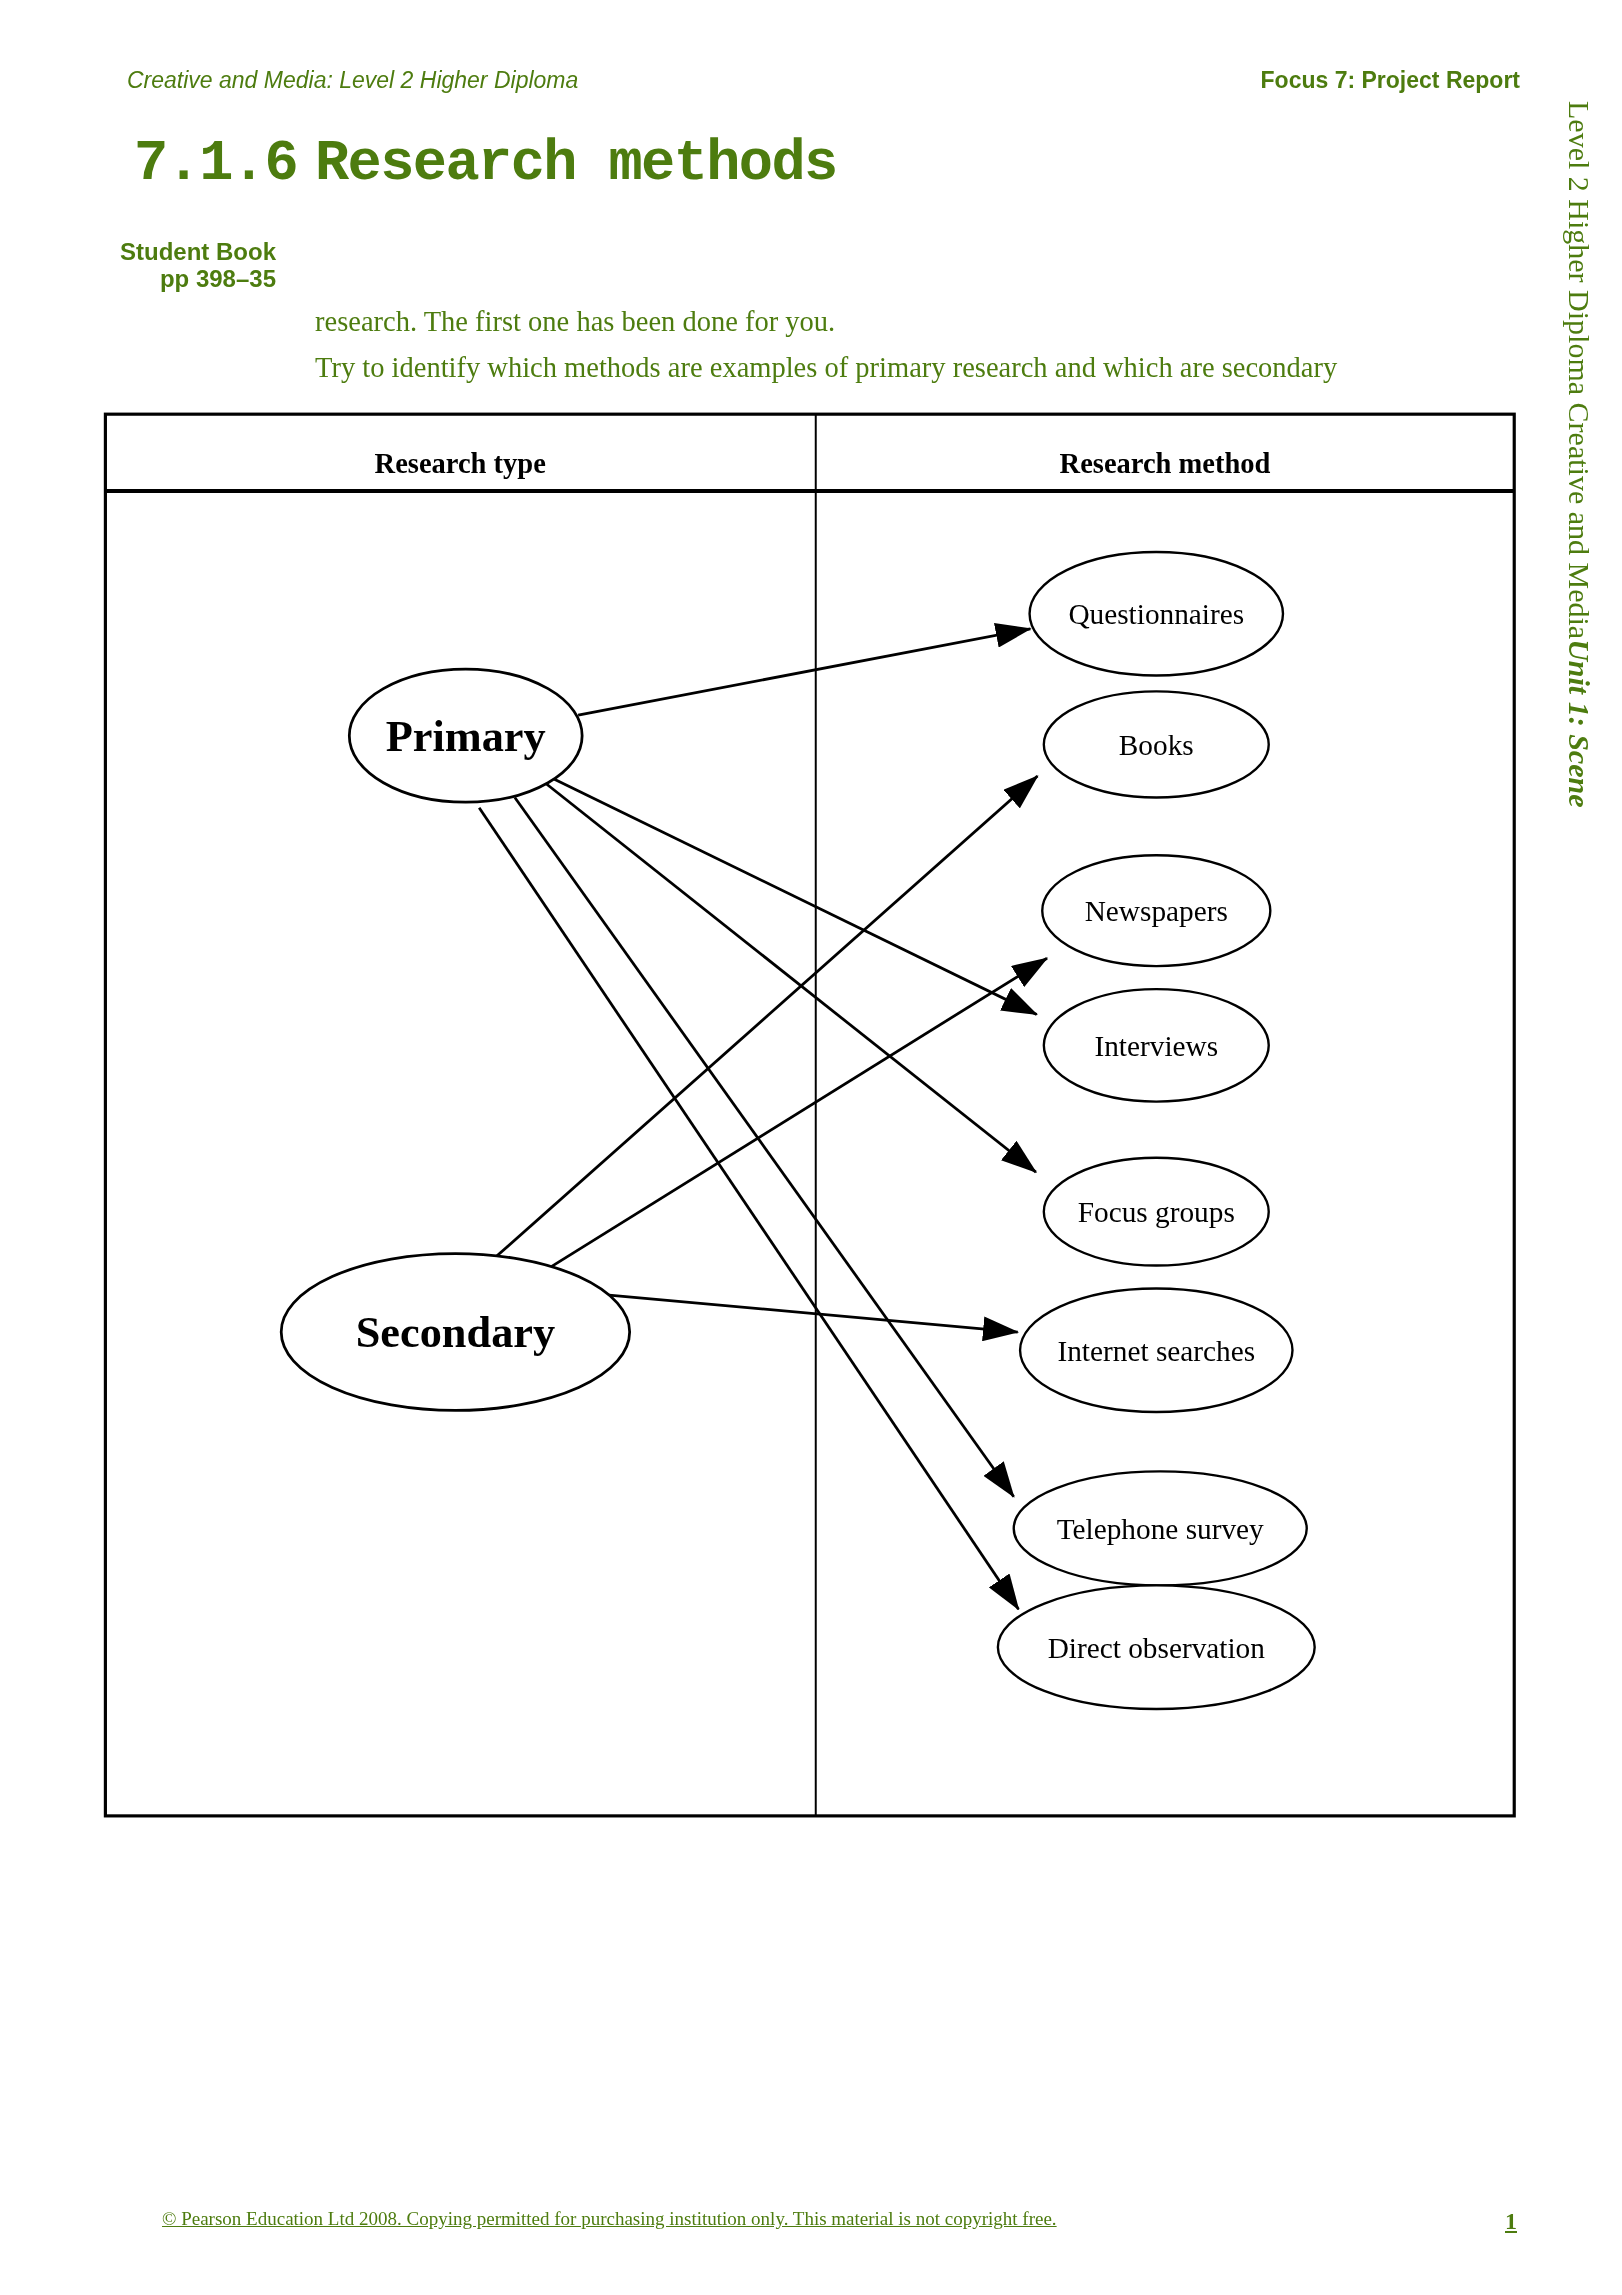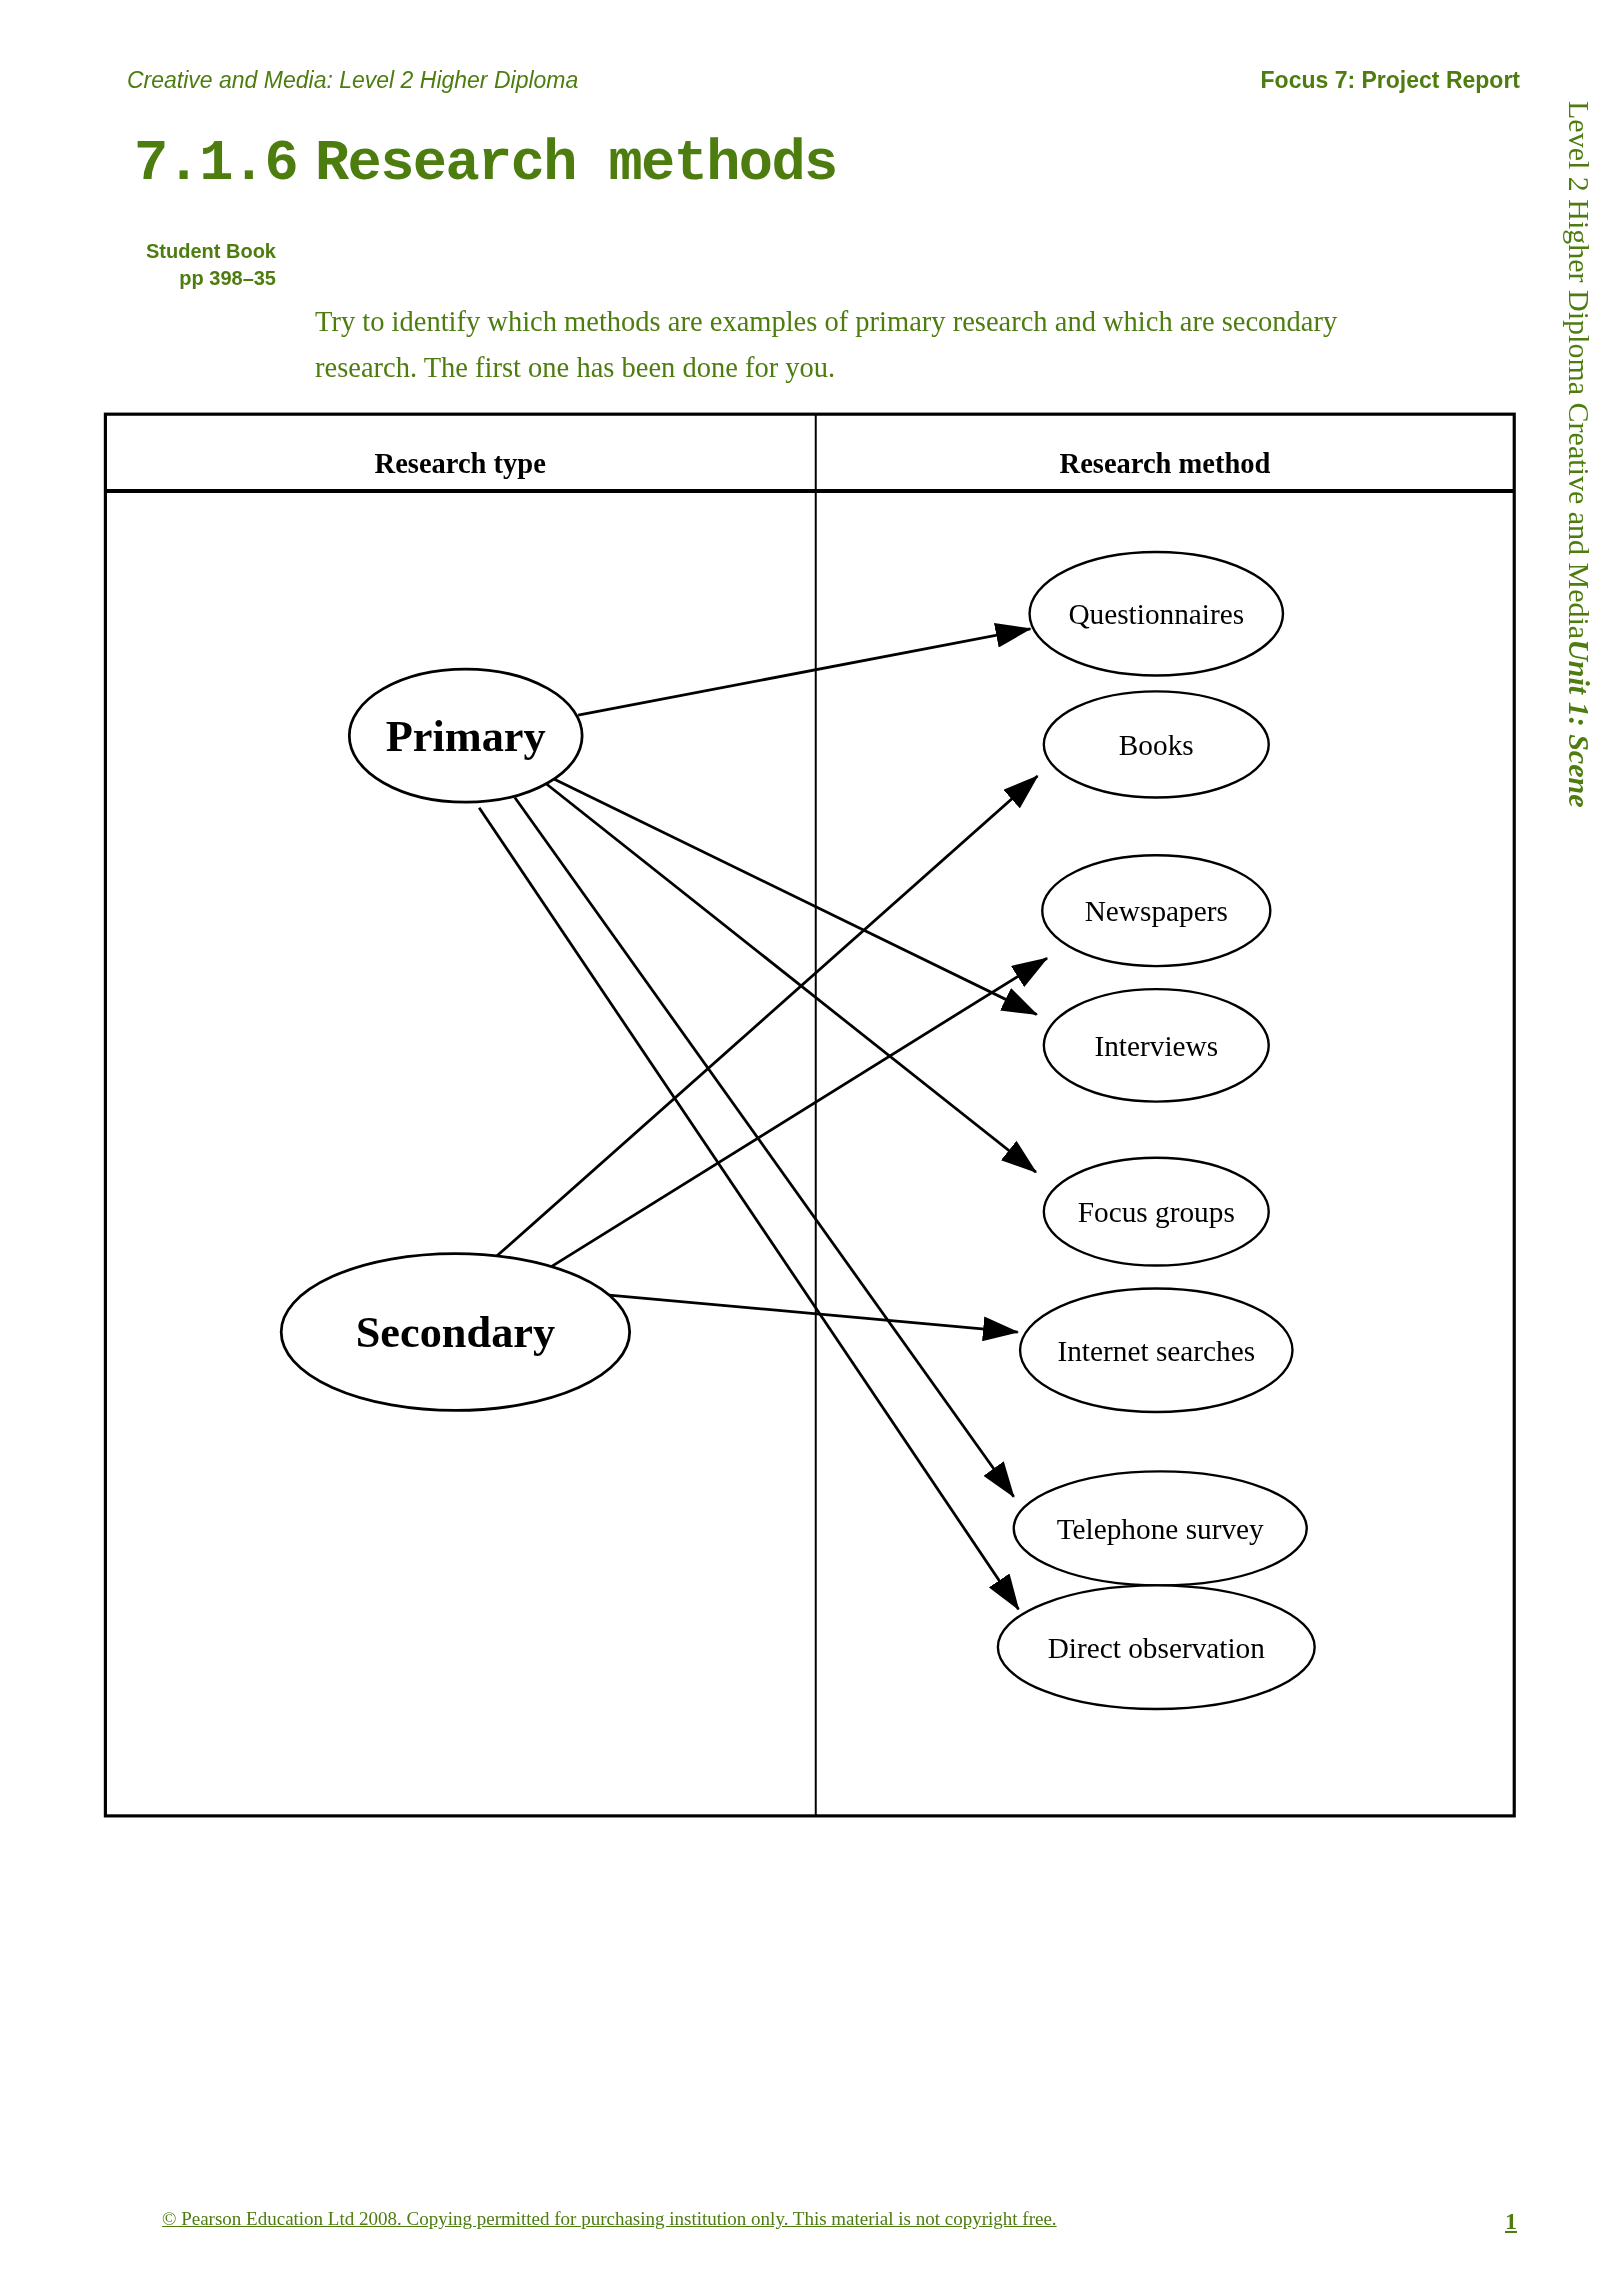--- a/index.html
+++ b/index.html
@@ -46,21 +46,21 @@
 
   
   .student-book {
     position: absolute;
     left: 0;
     width: 276px;
     top: 238px;
     text-align: right;
     font-family: "Liberation Sans", sans-serif;
     font-weight: bold;
-    font-size: 20px;
+    font-size: 24px;
     line-height: 27px;
   }
 
   
   .intro {
     position: absolute;
     left: 315px;
     top: 299px;
     width: 1212px;
     margin: 0;
@@ -133,22 +133,22 @@
   </div>
 
   <h1 class="doc-title"><span class="num">7.1.6</span><span>Research methods</span></h1>
 
   <div class="student-book">
     <div>Student Book</div>
     <div>pp 398–35</div>
   </div>
 
   <p class="intro">
+    <span>research. The first one has been done for you.</span>
     <span>Try to identify which methods are examples of primary research and which are secondary</span>
-    <span>research. The first one has been done for you.</span>
   </p>
 
   <svg class="diagram" viewBox="0 0 2048 2898" xmlns="http://www.w3.org/2000/svg">
     <defs>
       <marker id="arrowhead" viewBox="0 0 13 9" refX="12.5" refY="4.5" markerWidth="13" markerHeight="9" orient="auto">
         <path d="M0,0 L13,4.5 L0,9 Z" fill="#000000"></path>
       </marker>
     </defs>
 
     <rect x="133" y="523" width="1779" height="1770" fill="none" stroke="#000000" stroke-width="4"></rect>

